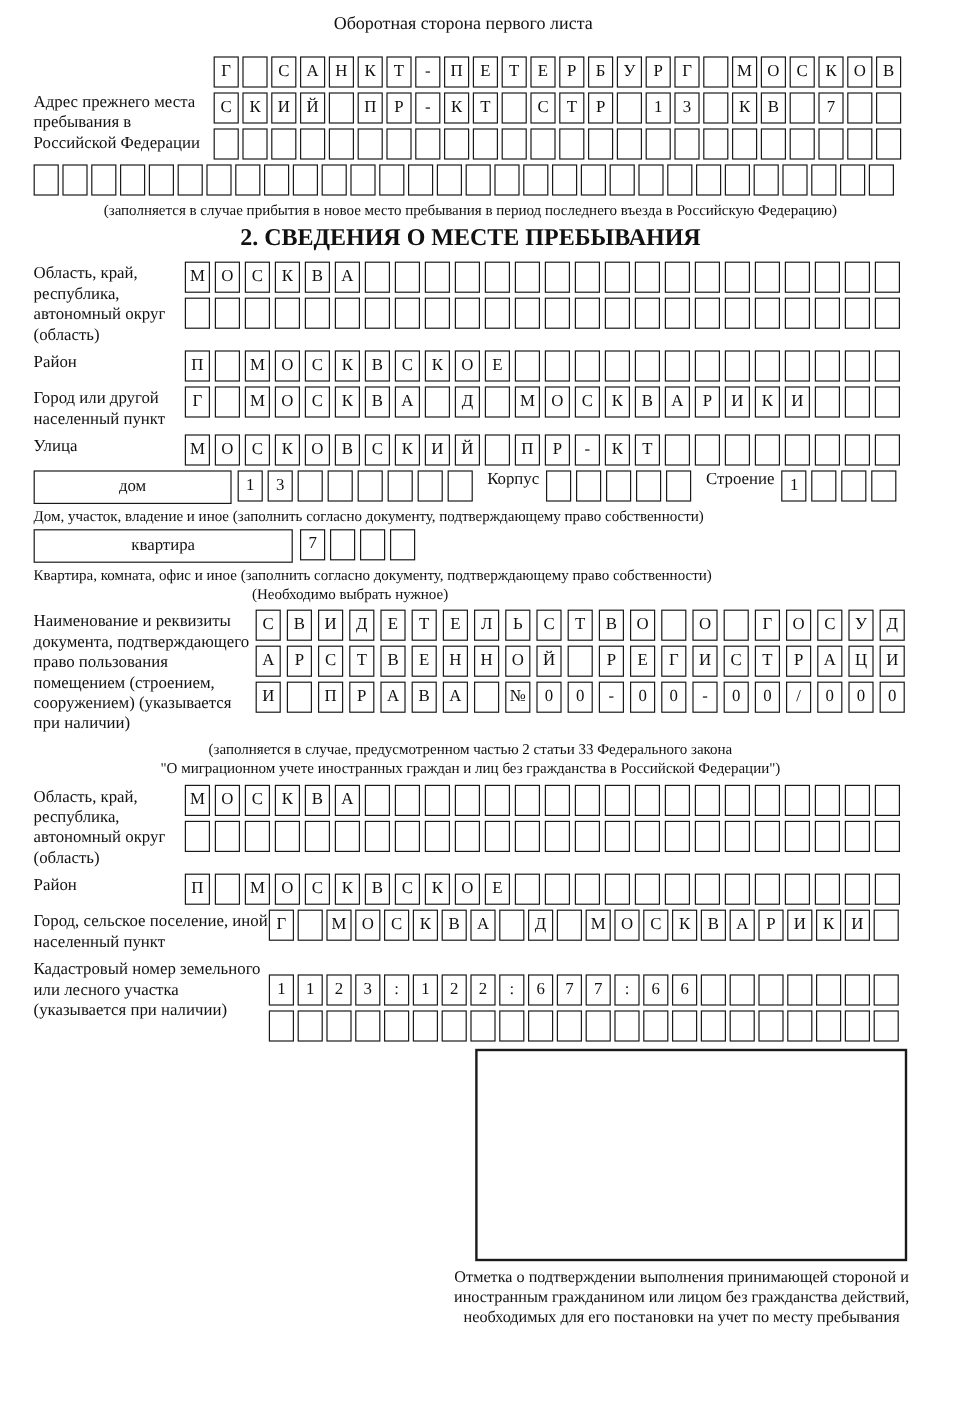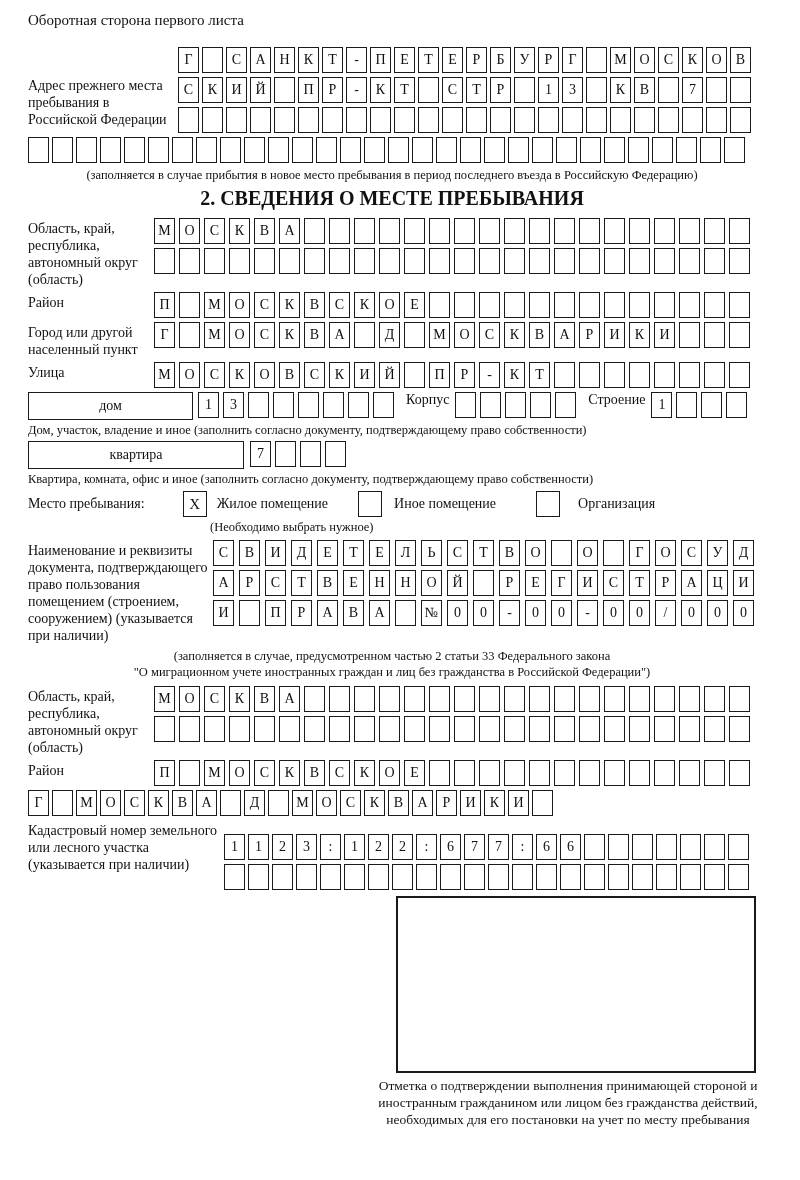--- a/index.html
+++ b/index.html
@@ -1,19 +1,19 @@
 <!DOCTYPE html>
 <html><head>
 <meta charset="utf-8">
 <style>
   html,body{margin:0;padding:0;background:#ffffff;}
   body{width:800px;height:1180px;overflow:hidden;
        font-family:"Liberation Serif","DejaVu Serif",serif;color:#111;}
   .page{padding:12px 44px 0 28px;}
-  .hdr{font-size:15px;text-align:left;padding-right:12px;margin-bottom:18px;}
+  .hdr{font-size:15px;text-align:center;padding-right:12px;margin-bottom:18px;}
   .field{display:flex;align-items:flex-start;margin-bottom:4px;}
   .lbl{font-size:14px;line-height:17px;padding-top:2px;}
   .w150{flex:0 0 150px;margin-top:28px;}
   .w126{flex:0 0 126px;}
   .w185{flex:0 0 185px;}
   .w196{flex:0 0 196px;}
   .rows{flex:1;}
   .cellrow{display:flex;margin-bottom:4px;}
   .cell{box-sizing:border-box;flex:none;width:21px;height:26px;
         border:1.6px solid #1a1a1a;display:flex;align-items:center;justify-content:center;
@@ -353,29 +353,20 @@
     <div class="labelbox" style="width:216px;margin-right:6px;">квартира</div>
     <div class="cellrow g4 mb0">
         <span class="cell">7</span>
         <span class="cell"></span>
         <span class="cell"></span>
         <span class="cell"></span>
       </div>
   </div>
   <div class="note">Квартира, комната, офис и иное (заполнить согласно документу, подтверждающему право собственности)</div>
 
-  <div class="stayrow" style="margin-top:4px;">
-    <span>Место пребывания:</span>
-    <span class="cbox" style="margin-left:38px;">X</span>
-    <span style="margin-left:10px;">Жилое помещение</span>
-    <span class="cbox" style="margin-left:30px;"></span>
-    <span style="margin-left:12px;">Иное помещение</span>
-    <span class="cbox" style="margin-left:40px;"></span>
-    <span style="margin-left:18px;">Организация</span>
-  </div>
   <div class="note stay-note">(Необходимо выбрать нужное)</div>
 
   <div class="field" style="margin-top:5px;">
     <div class="lbl w185">Наименование и реквизиты документа, подтверждающего право пользования помещением (строением, сооружением) (указывается при наличии)</div>
     <div class="rows">
       <div class="cellrow g5">
           <span class="cell">С</span>
           <span class="cell">В</span>
           <span class="cell">И</span>
           <span class="cell">Д</span>
@@ -533,20 +524,21 @@
           <span class="cell"></span>
           <span class="cell"></span>
           <span class="cell"></span>
           <span class="cell"></span>
           <span class="cell"></span>
         </div>
     </div>
   </div>
 
   <div class="field">
+    <div class="lbl w196">Город, сельское поселение, иной населенный пункт</div>
     <div class="rows">
       <div class="cellrow g3 mb0">
           <span class="cell">Г</span>
           <span class="cell"></span>
           <span class="cell">М</span>
           <span class="cell">О</span>
           <span class="cell">С</span>
           <span class="cell">К</span>
           <span class="cell">В</span>
           <span class="cell">А</span>

